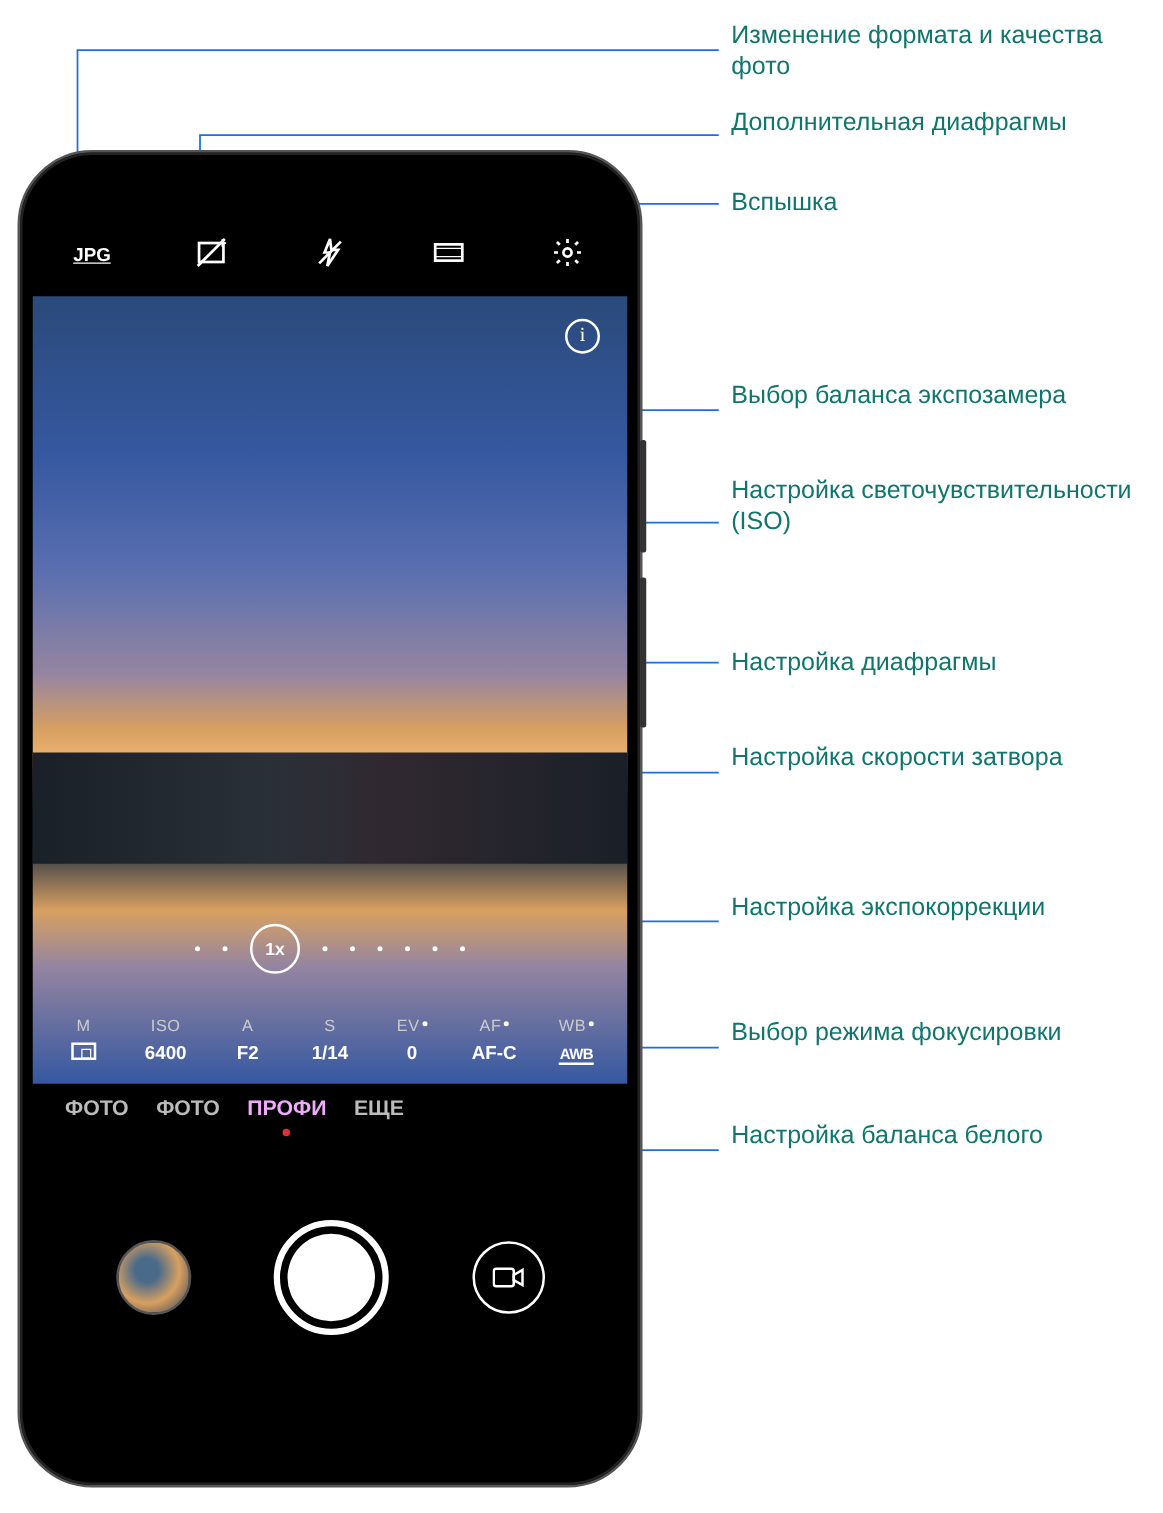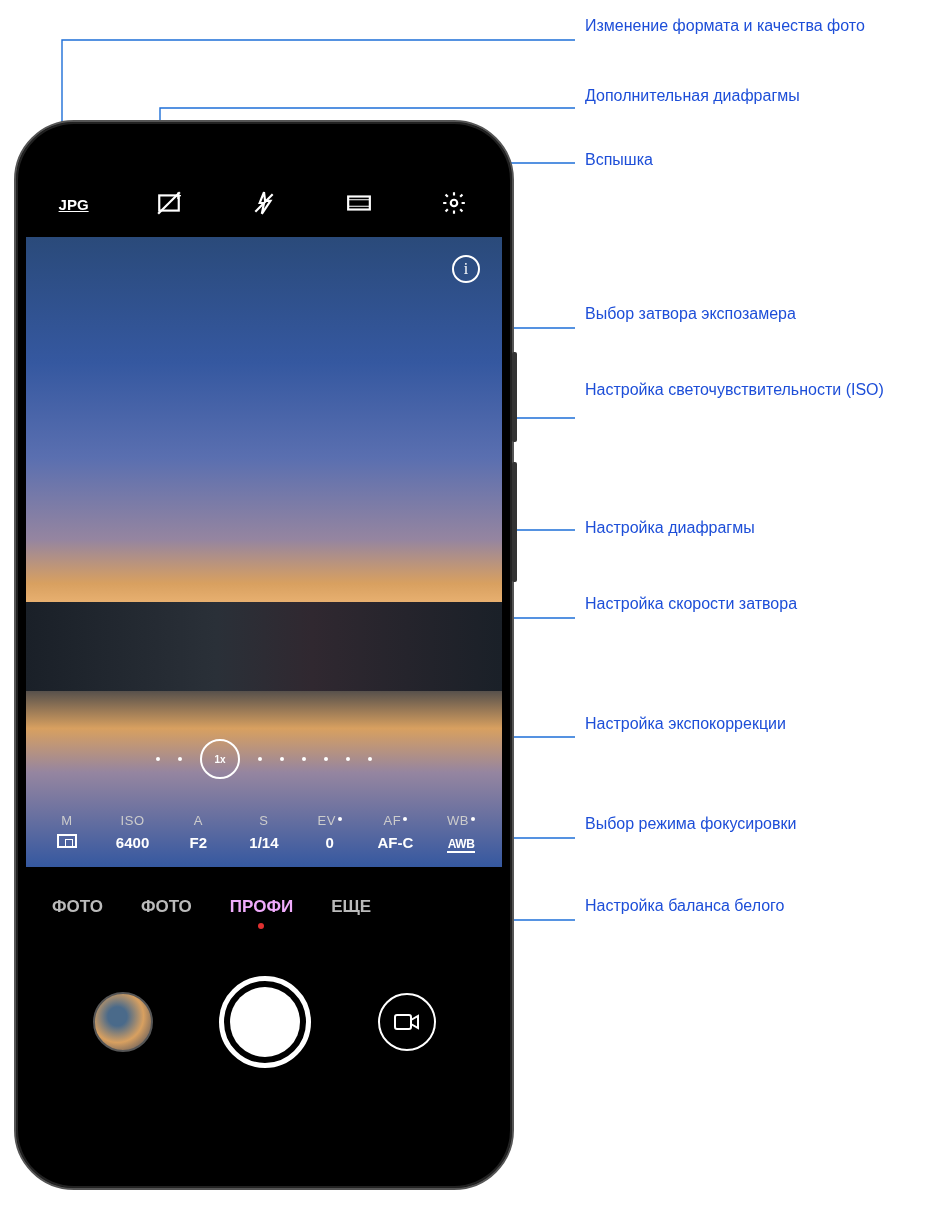--- a/index.html
+++ b/index.html
@@ -1,20 +1,20 @@
 <!DOCTYPE html>
 <html><head>
 <meta charset="utf-8">
 <style>
   * { box-sizing: border-box; margin: 0; padding: 0; }
   body { width: 930px; height: 1210px; background: #fff; font-family: -apple-system, Helvetica, Arial, sans-serif; position: relative; overflow: hidden; }
   svg.overall { position: absolute; top: 0; left: 0; }
 
   
-  .ann { position: absolute; font-size: 16px; color: #1d4ed8; line-height: 1.25; }
+  .ann { position: absolute; font-size: 20px; color: #0f766e; line-height: 1.25; }
   .ann.line2 { white-space: pre-line; }
 
   
   .phone {
     position: absolute; left: 14px; top: 120px; width: 500px; height: 1070px;
     background: #000; border: 2px solid #555; border-radius: 60px;
     box-shadow: 0 0 0 2px #222 inset;
   }
   .screen {
     position: absolute; left: 10px; right: 10px; top: 10px; bottom: 10px;
@@ -37,34 +37,34 @@
       #2a3545 70%, #d8a060 78%, #9585a0 85%, #3558a0 100%);
     position:absolute;
   }
   .silhouette {
     position:absolute; top:58%; left:0; right:0; height:14%;
     background: linear-gradient(to right, #1a2028 0%, #2a3038 40%, #302830 60%, #1a2028 100%);
   }
   .info-i { position:absolute; top:18px; right:22px; width:28px; height:28px; border:2px solid #fff; border-radius:50%; color:#fff; font-size:16px; text-align:center; line-height:24px; font-family:serif;}
   .zoom { position:absolute; bottom:88px; left:0; right:0; height:40px; display:flex; align-items:center; justify-content:center; gap:18px;}
   .zoom .dot{width:4px;height:4px;background:#fff;border-radius:50%;}
-  .zoom .z1{width:40px;height:40px;border:2px solid #fff;border-radius:50%;color:#fff;font-size:10px;font-weight:600;display:flex;align-items:center;justify-content:center;}
+  .zoom .z1{width:40px;height:40px;border:2px solid #fff;border-radius:50%;color:#fff;font-size:14px;font-weight:600;display:flex;align-items:center;justify-content:center;}
 
   
   .params { position:absolute; bottom:0; left:0; right:0; height:70px; display:flex; justify-content:space-around; align-items:center; padding:0 8px;}
   .param { text-align:center; color:#fff; width:56px;}
   .param .lbl{font-size:13px; color:#ccc; letter-spacing:0.5px;}
   .param .val{font-size:15px; font-weight:700; margin-top:6px;}
   .param .doti{display:inline-block;width:4px;height:4px;background:#fff;border-radius:50%;margin-left:2px;vertical-align:4px;}
   .meter-ic{display:inline-block;width:20px;height:14px;border:2px solid #fff;position:relative;}
   .meter-ic::after{content:"";position:absolute;left:6px;top:3px;width:6px;height:6px;border:1px solid #fff;}
   .awb{border-bottom:2px solid #fff;padding:0 1px;font-size:12px;letter-spacing:-0.5px;}
 
   
-  .modes{ position:absolute; top:745px; left:0; right:0; height:60px; display:flex; align-items:center; gap:38px; padding-left:26px; color:#bbb; font-size:17px; font-weight:600; }
+  .modes{ position:absolute; top:745px; left:0; right:0; height:60px; display:flex; gap:22px; padding-left:26px; color:#bbb; font-size:17px; font-weight:600; }
   .modes .active{ color:#f0abfc; position:relative;}
   .modes .active::after{content:"";position:absolute;left:50%;top:26px;width:6px;height:6px;background:#e03030;border-radius:50%;transform:translateX(-50%);}
 
   
   .bottom{position:absolute;top:820px;left:0;right:0;height:140px;display:flex;align-items:center;justify-content:space-evenly;}
   .thumb{width:60px;height:60px;border-radius:50%;border:2px solid #555;background:radial-gradient(circle at 40% 40%, #4a6a8a 20%, #d8a060 55%, #2a3a5a 100%);}
   .shutter{width:92px;height:92px;border-radius:50%;border:5px solid #fff;display:flex;align-items:center;justify-content:center;}
   .shutter-inner{width:70px;height:70px;border-radius:50%;background:#fff;}
   .swcam{width:58px;height:58px;border-radius:50%;border:2px solid #fff;display:flex;align-items:center;justify-content:center;color:#fff;}
 
@@ -97,21 +97,21 @@
     <circle cx="274" cy="920" r="3.5"></circle>
       <circle cx="336" cy="920" r="3.5"></circle>
       <circle cx="400" cy="920" r="3.5"></circle>
     <circle cx="460" cy="920" r="3.5"></circle>
   </g>
 </svg>
 
 <div class="ann line2" style="left:585px; top:16px;">Изменение формата и качества фото</div>
 <div class="ann line2" style="left:585px; top:86px;">Дополнительная диафрагмы</div>
 <div class="ann" style="left:585px; top:150px;">Вспышка</div>
-<div class="ann line2" style="left:585px; top:304px;">Выбор затвора экспозамера</div>
+<div class="ann line2" style="left:585px; top:304px;">Выбор баланса экспозамера</div>
 <div class="ann line2" style="left:585px; top:380px;">Настройка светочувствительности (ISO)</div>
 <div class="ann" style="left:585px; top:518px;">Настройка диафрагмы</div>
 <div class="ann line2" style="left:585px; top:594px;">Настройка скорости затвора</div>
 <div class="ann line2" style="left:585px; top:714px;">Настройка экспокоррекции</div>
 <div class="ann line2" style="left:585px; top:814px;text-align:right;">Выбор режима фокусировки</div>
 <div class="ann line2" style="left:585px; top:896px;">Настройка баланса белого</div>
 
 <div class="phone">
   <div class="side-btn sb1"></div>
   <div class="side-btn sb2"></div>

